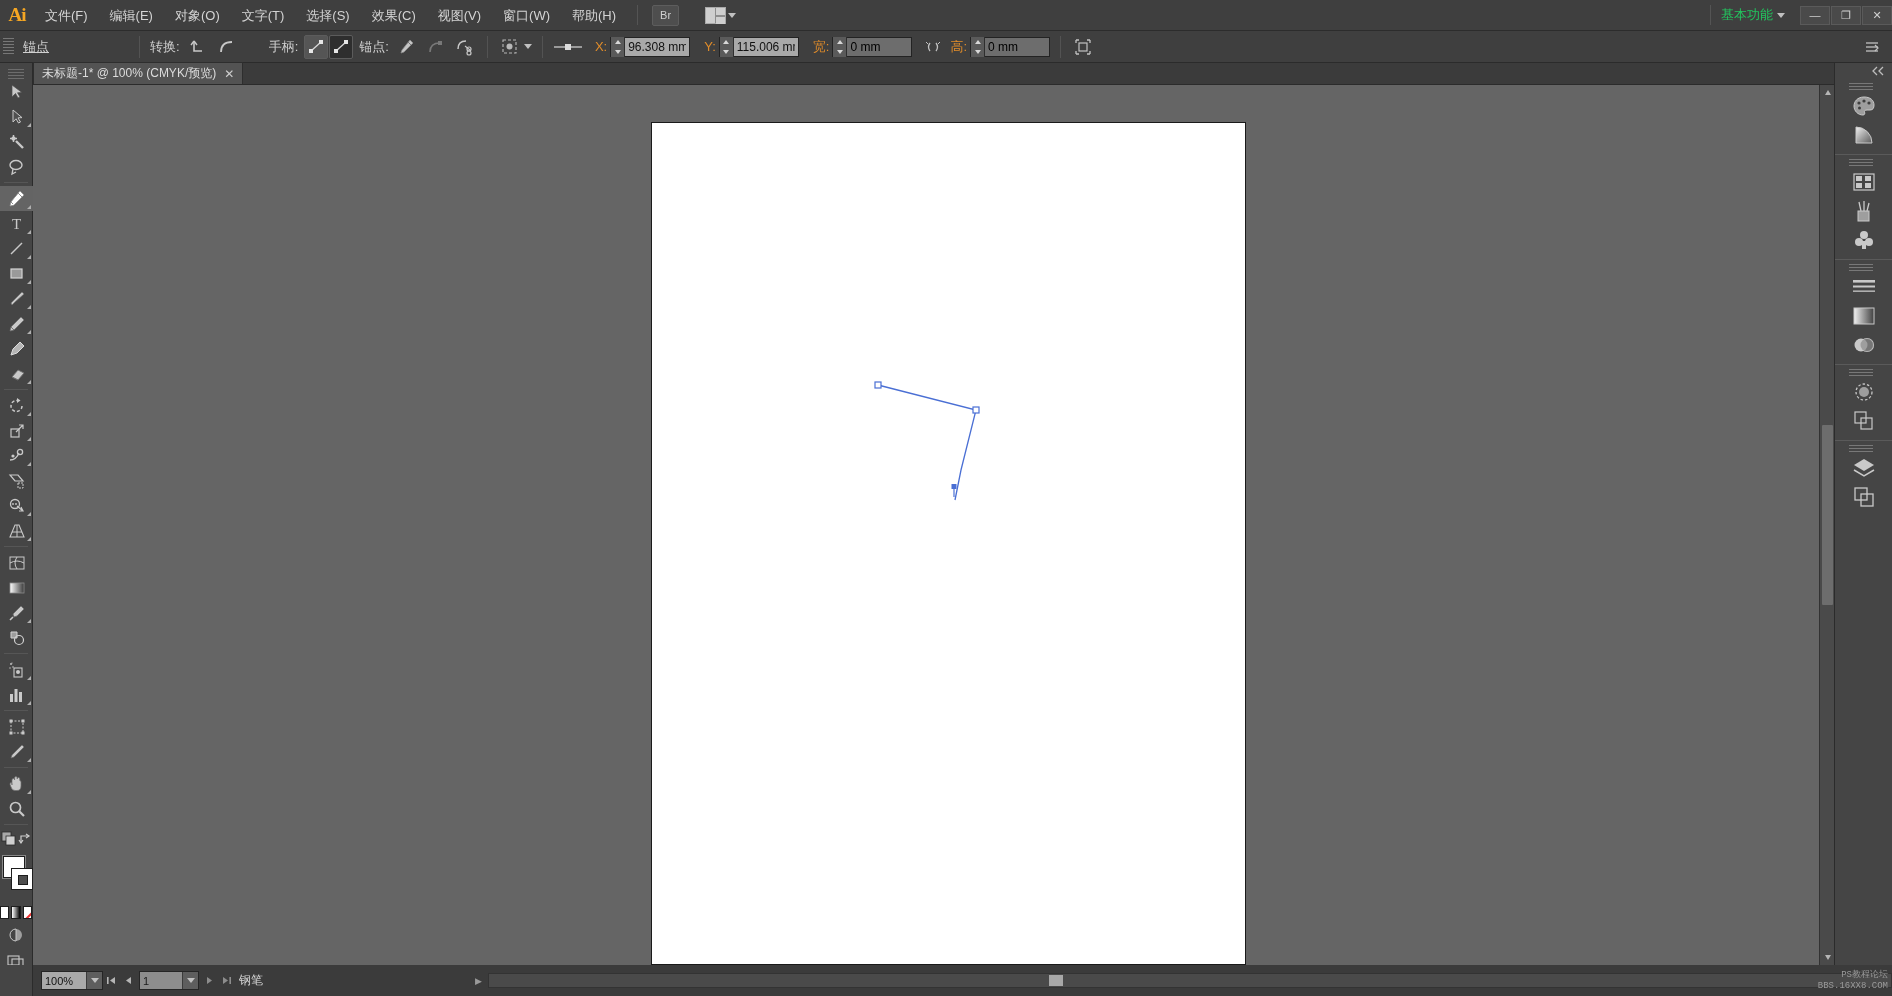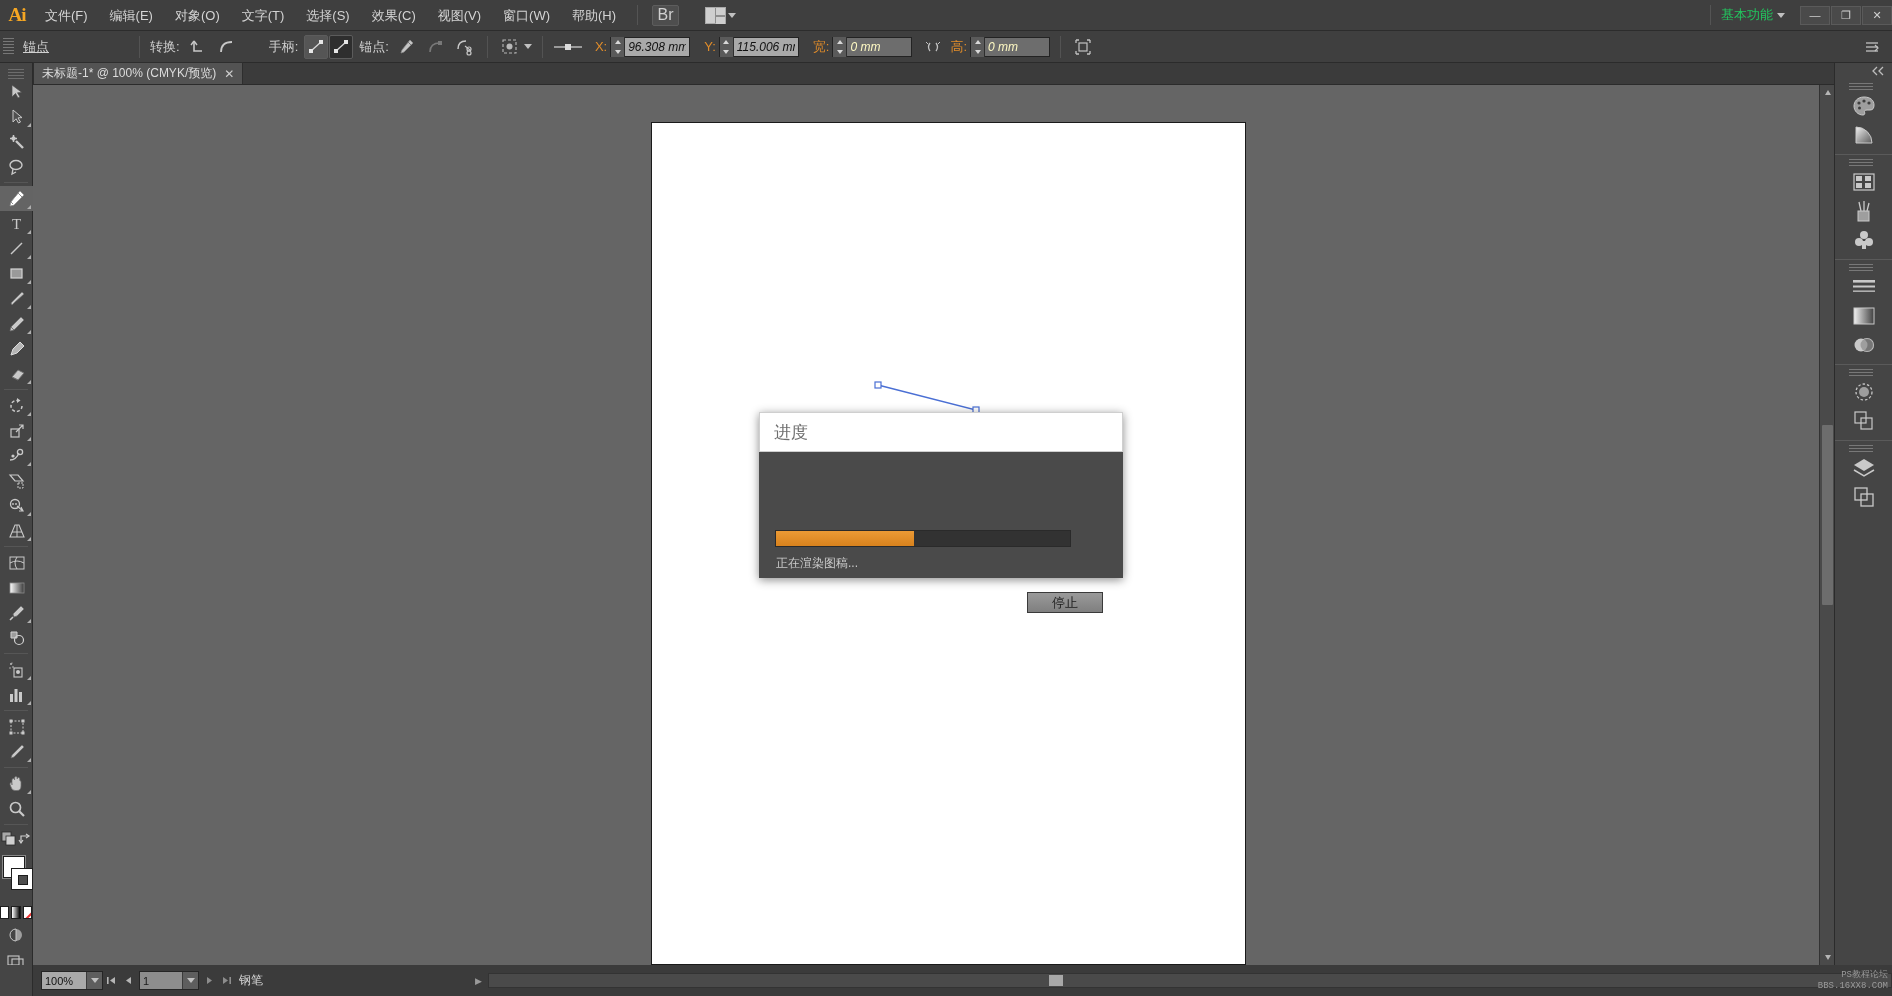--- a/index.html
+++ b/index.html
@@ -33,21 +33,21 @@
     font-size: 13px; color: #d4d4d4; cursor: default;
     white-space: nowrap;
   }
   .menubar-sep {
     width: 1px; height: 20px; background: #545454; margin: 0 10px;
   }
   .br-btn {
     width: 27px; height: 21px; background: #4e4e4e;
     border: 1px solid #5d5d5d; border-radius: 2px;
     display: flex; align-items: center; justify-content: center;
-    font-size: 16px; color: #d0d0d0; cursor: default;
+    font-size: 11px; color: #d0d0d0; cursor: default;
     margin-left: 4px;
   }
   .arrange-btn {
     display: flex; align-items: center; gap: 2px; margin-left: 26px; cursor: default;
   }
   .arrange-glyph {
     width: 21px; height: 17px; border: 1px solid #a9a9a9; background: #8d8d8d;
     position: relative;
   }
   .arrange-glyph::before {
@@ -105,23 +105,22 @@
   .stp i {
     width:0;height:0;border-left:3px solid transparent;border-right:3px solid transparent;
   }
   .stp.up i { border-bottom: 4px solid #d8d8d8; }
   .stp.dn i { border-top: 4px solid #d8d8d8; }
   .field input {
     border: none; outline: none; height: 18px;
     background: #a9a9a9; color: #111; font-size: 12px;
     font-family: "Liberation Sans", sans-serif;
     padding: 0 3px;
-    font-style: italic;
-  }
-  .field.gray input { background: #6d6d6d; color: #fef9c3; }
+  }
+  .field.gray input { background: #6d6d6d; color: #000000; }
   .ax-label { color: #e08c2a; font-size: 13px; margin-right: 3px; }
   .ax-label.cn { color: #e08c2a; }
 
   
   .tabbar {
     position: absolute; top: 63px; left: 33px; width: 1809px; height: 22px;
     background: #3b3b3b; display: flex; align-items: flex-end;
     border-bottom: 1px solid #2b2b2b;
   }
   .doc-tab {
@@ -918,32 +917,20 @@
       </div>
       <div class="rd-icon">
         <svg width="22" height="22" viewBox="0 0 22 22">
             <rect x="2" y="2" width="12" height="12" fill="none" stroke="#c9c9c9" stroke-width="1.3"></rect>
             <rect x="8" y="8" width="12" height="12" fill="none" stroke="#c9c9c9" stroke-width="1.3"></rect>
           </svg>
       </div>
     </div>
   </div>
 
-  <div class="dialog">
-    <div class="dlg-title">
-      <span>进度</span>
-    </div>
-    <div class="dlg-body">
-      <div class="progress-track">
-        <div class="progress-fill" id="progress-fill" style="width: 47%;"></div>
-      </div>
-      <div class="dlg-status">正在渲染图稿...</div>
-      <div class="dlg-btn">停止</div>
-    </div>
-  </div>
 
   <div class="statusbar">
     <div class="sb-left"></div>
     <div class="zoom-field">
       <input type="text" value="100%" style="">
       <div class="zoom-drop">
         <div class="caret-dn"></div>
       </div>
     </div>
     <div class="nav-btn">

